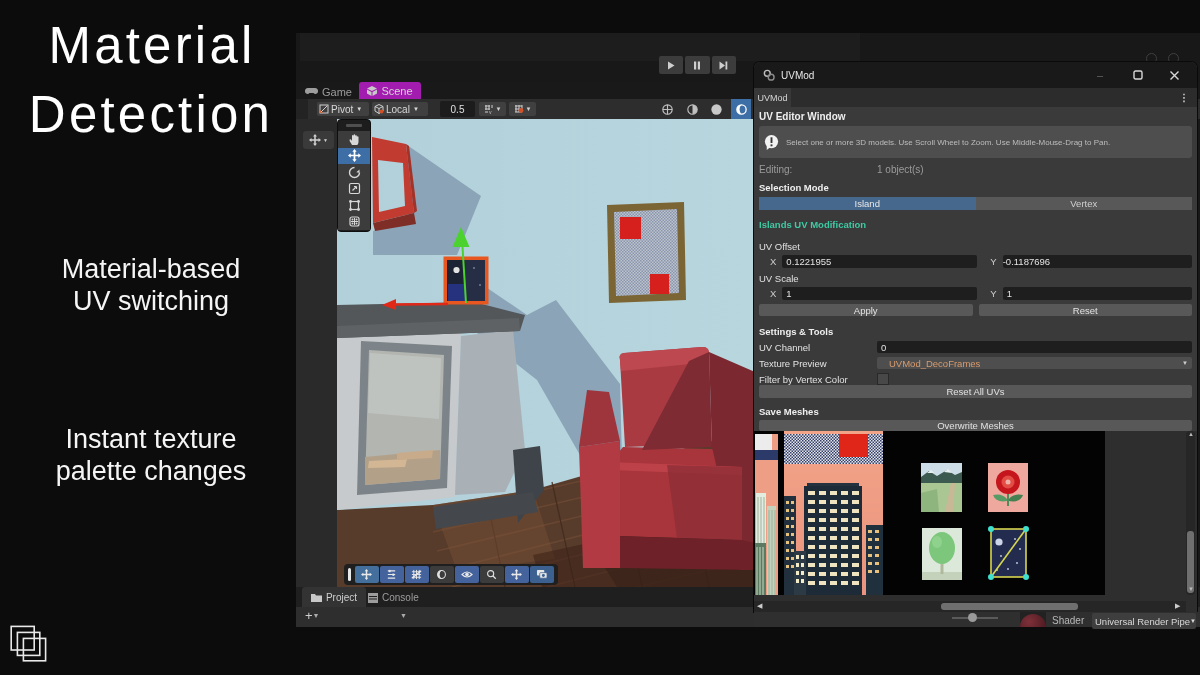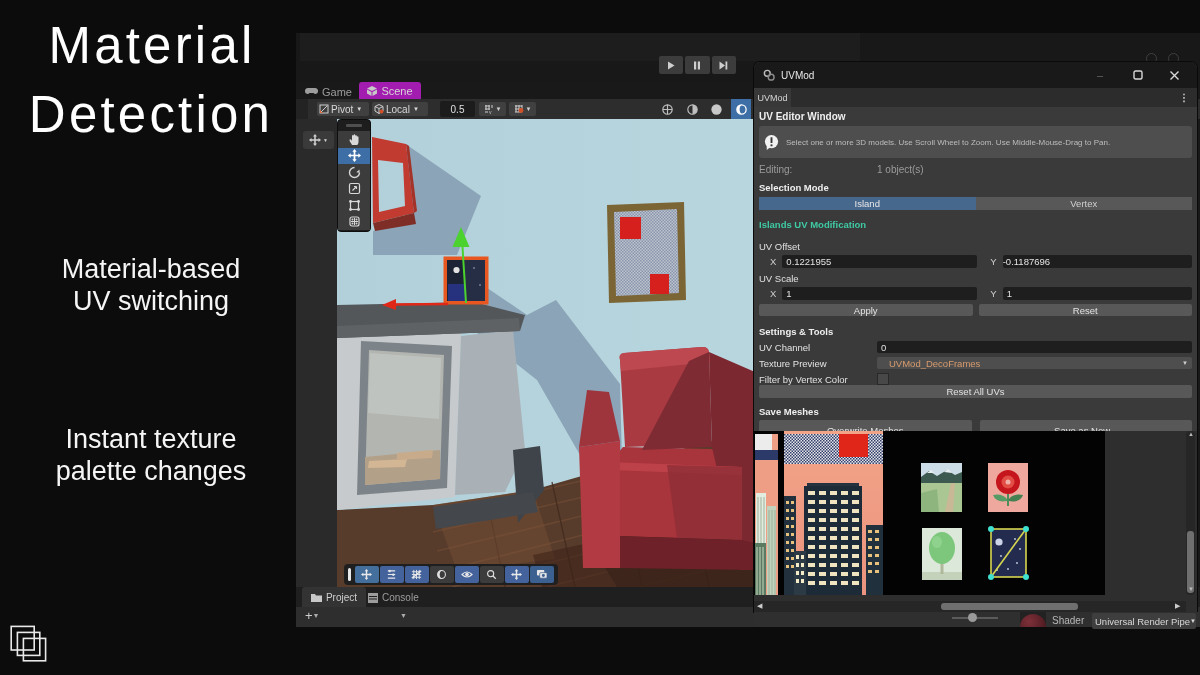--- a/index.html
+++ b/index.html
@@ -432,21 +432,21 @@
             <span style="margin-left:12px;color:#d99b6d;">UVMod_DecoFrames</span>
             <span style="position:absolute;right:4px;font-size:6px;color:#ccc;">▼</span>
           </div>
       </div>
       <div style="margin-top:4px;display:flex;align-items:center;height:12px;">
         <span style="width:118px;">Filter by Vertex Color</span>
         <div style="width:10px;height:10px;background:#484848;border:1px solid #292929;"></div>
       </div>
       <div style="height:13px;background:#585858;border-radius:2px;display:flex;align-items:center;justify-content:center;">Reset All UVs</div>
       <div style="margin-top:8px;font-weight:bold;color:#efefef;">Save Meshes</div>
-      <div style="margin-top:3px;display:flex;height:20px;gap:8px;">
+      <div style="margin-top:3px;display:flex;height:20px;gap:8px;flex-direction:column;">
         <div style="flex:1;background:#585858;border-radius:2px;display:flex;align-items:center;justify-content:center;">Overwrite Meshes</div>
         <div style="flex:1;background:#585858;border-radius:2px;display:flex;align-items:center;justify-content:center;">Save as New...</div>
       </div>
     </div>
 
     <div style="position:absolute;left:0;top:369px;width:443px;height:181px;background:#2e2e2e;">
       <div style="position:absolute;left:0;top:0;width:351px;height:164px;background:#030303;"></div>
 
       <svg style="position:absolute;left:1px;top:0;" width="23" height="164" viewBox="0 0 23 164">
         <rect x="0" y="3" width="23" height="161" fill="#ef9e86"></rect>

